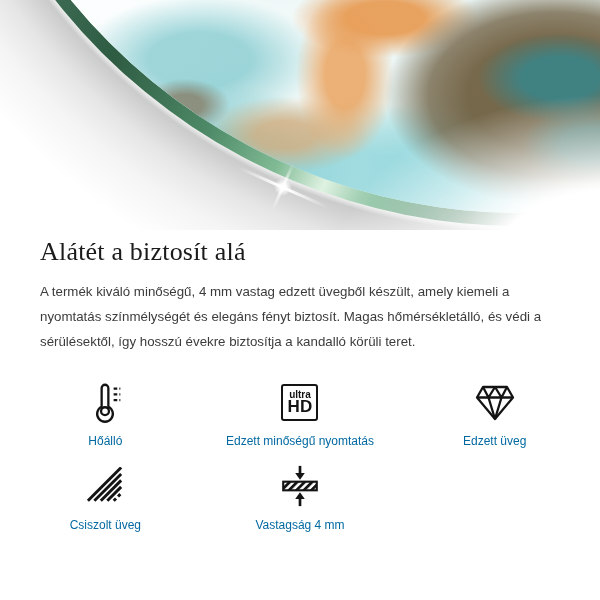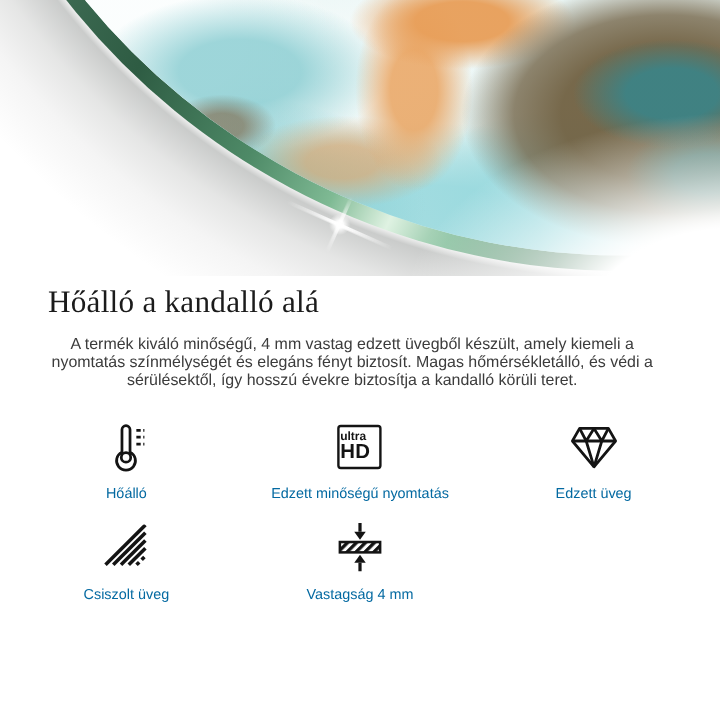--- a/index.html
+++ b/index.html
@@ -49,30 +49,30 @@
   .ray2 { position:absolute; left:23px; top:46px; width:50px; height:2.5px; transform:rotate(114deg);
     background:linear-gradient(90deg, rgba(255,255,255,0) 0%, rgba(255,255,255,0.85) 45%, rgba(255,255,255,0.85) 55%, rgba(255,255,255,0) 100%);
     filter:blur(0.6px); }
   .glowdot { position:absolute; left:39px; top:38px; width:18px; height:18px;
     background:radial-gradient(circle, rgba(255,255,255,0.95) 0 25%, rgba(255,255,255,0) 70%); }
 
   
   .title { margin:7px 0 0 40px; font-family:"Liberation Serif", serif; font-weight:400;
            font-size:26px; line-height:30px; color:#1b1b1b; letter-spacing:0.2px; }
   .title span { display:block; }
-  .desc { margin:12px 0 0 40px; width:507px; font-size:13.3px; line-height:15px; color:#3c3c3c;text-align:center; }
+  .desc { margin:12px 0 0 40px; width:507px; font-size:13.3px; line-height:25px; color:#3c3c3c; }
 
   
   .features { margin:24px 0 0 8px; width:584px; display:grid;
               grid-template-columns:repeat(3,1fr); row-gap:14px; }
   .feature { display:flex; flex-direction:column; align-items:center; }
   .icon-box { height:48px; display:flex; align-items:center; justify-content:center; }
   .feature-label { margin-top:8px; font-size:12px; color:#0369a1; }
   .uhd-box { width:37px; height:37px; border:2.5px solid #141414; border-radius:3px;
-             display:flex; flex-direction:column; justify-content:center;
+             display:flex; flex-direction:column; align-items:center; justify-content:center;
              color:#141414; }
   .uhd-top { font-size:10px; font-weight:700; line-height:10px; }
   .uhd-bottom { font-size:17px; font-weight:700; line-height:14px; letter-spacing:0.3px; }
   svg { display:block; }
 </style>
 </head>
 <body>
 
 <div class="page">
 
@@ -81,21 +81,21 @@
     <div class="marble"></div>
     <div class="hero-fade"></div>
     <div class="sparkle">
       <div class="ray1"></div>
       <div class="ray2"></div>
       <div class="glowdot"></div>
     </div>
   </div>
 
   <h1 class="title">
-    <span>Hőálló a kandalló alá</span>
+    <span>Alátét a biztosít alá</span>
   </h1>
 
   <p class="desc">A termék kiváló minőségű, 4 mm vastag edzett üvegből készült, amely kiemeli a nyomtatás színmélységét és elegáns fényt biztosít. Magas hőmérsékletálló, és védi a sérülésektől, így hosszú évekre biztosítja a kandalló körüli teret.</p>
 
   <div class="features">
 
     <div class="feature">
       <div class="icon-box">
         <svg width="46" height="46" viewBox="0 0 48 48" fill="none" stroke="#141414" stroke-width="2.4">
           <path d="M20.5,9.5 a3.5,3.5 0 0 1 7,0 V29 a8.2,8.2 0 1 1 -7,0 Z" stroke-linejoin="round"></path>

